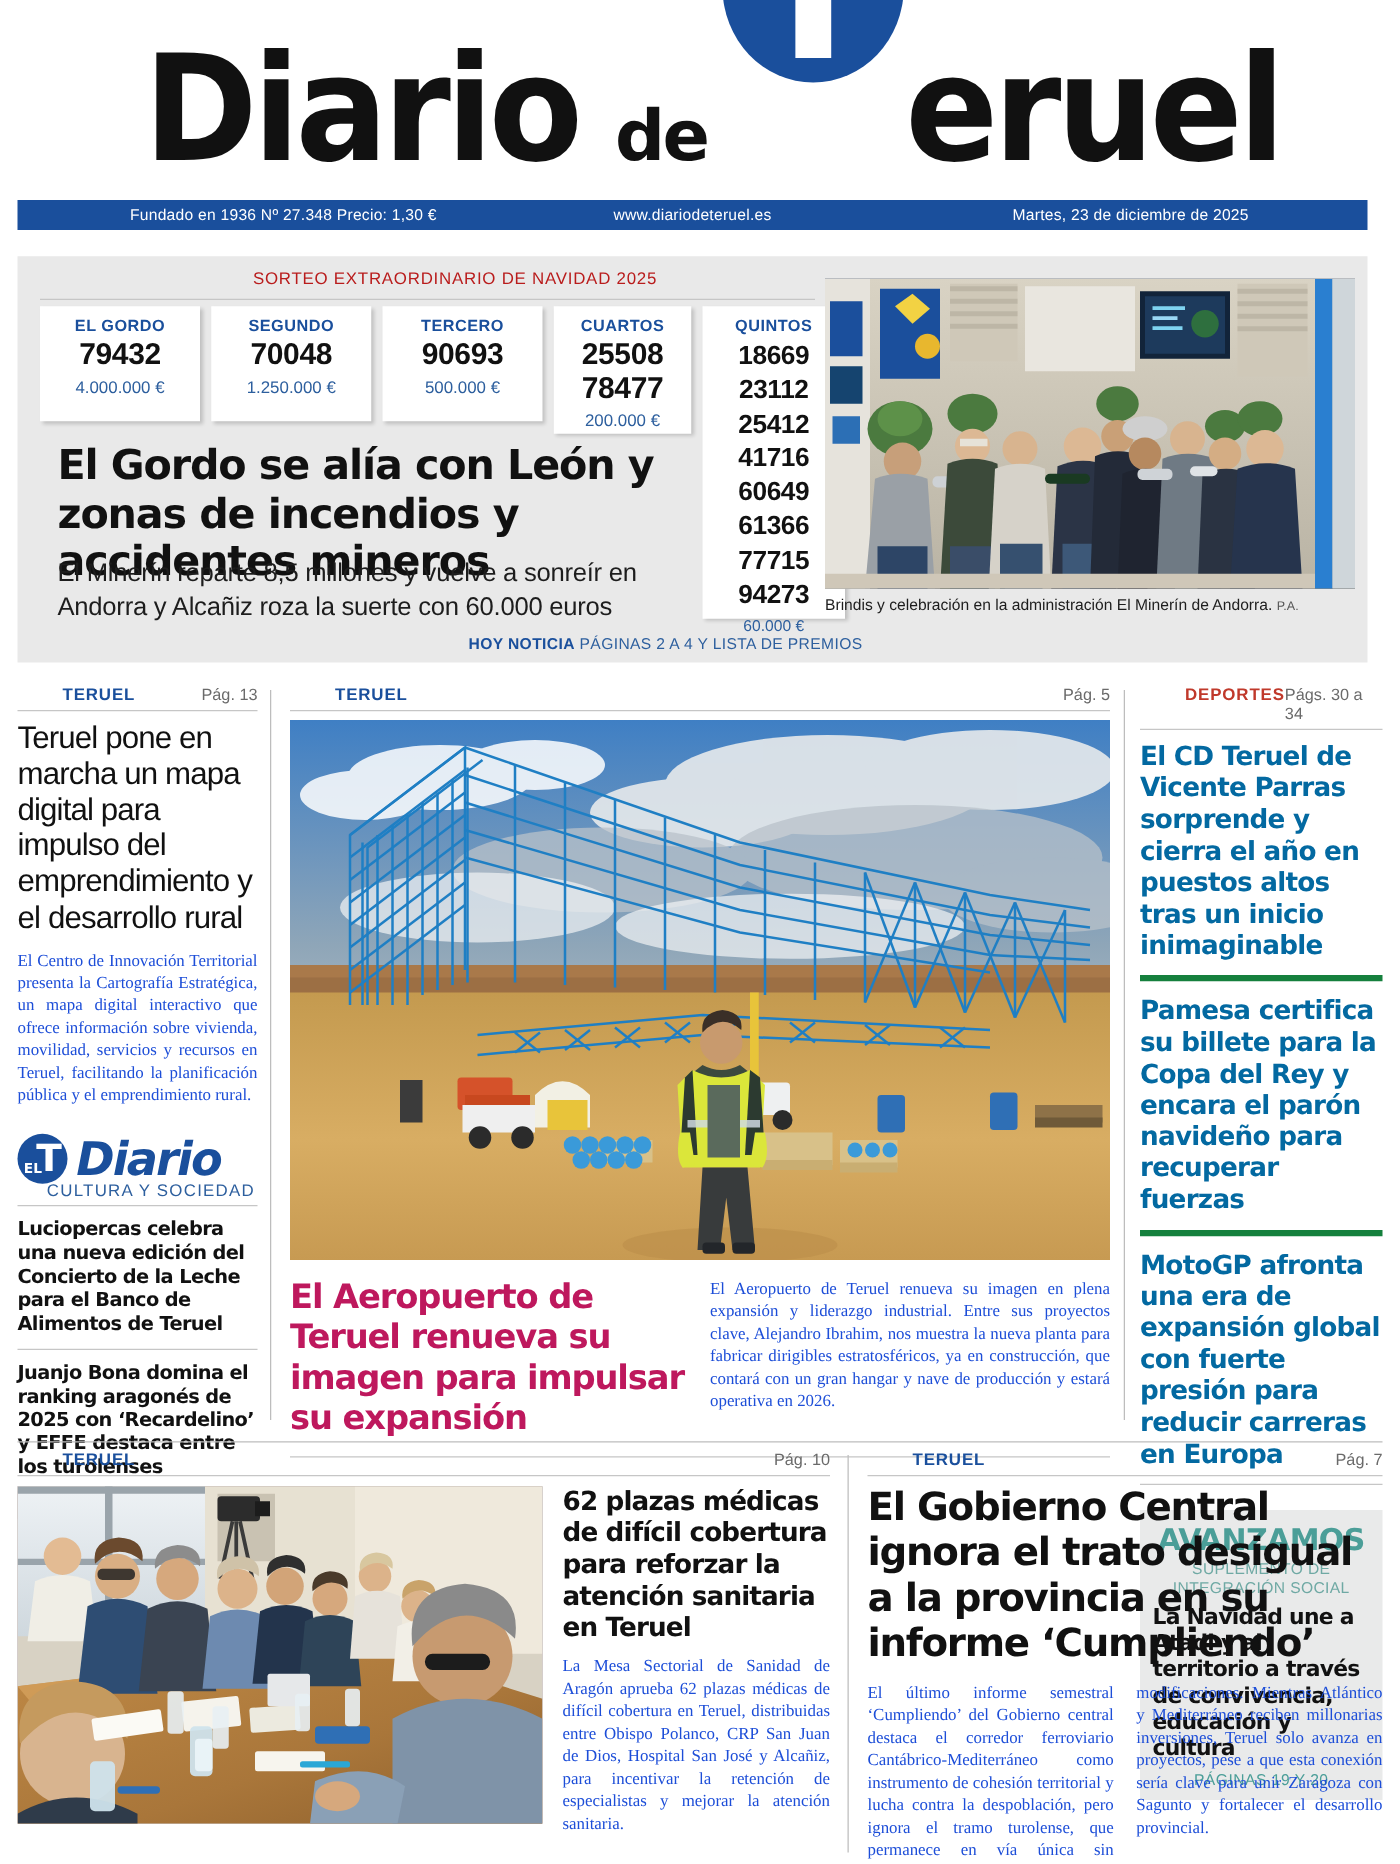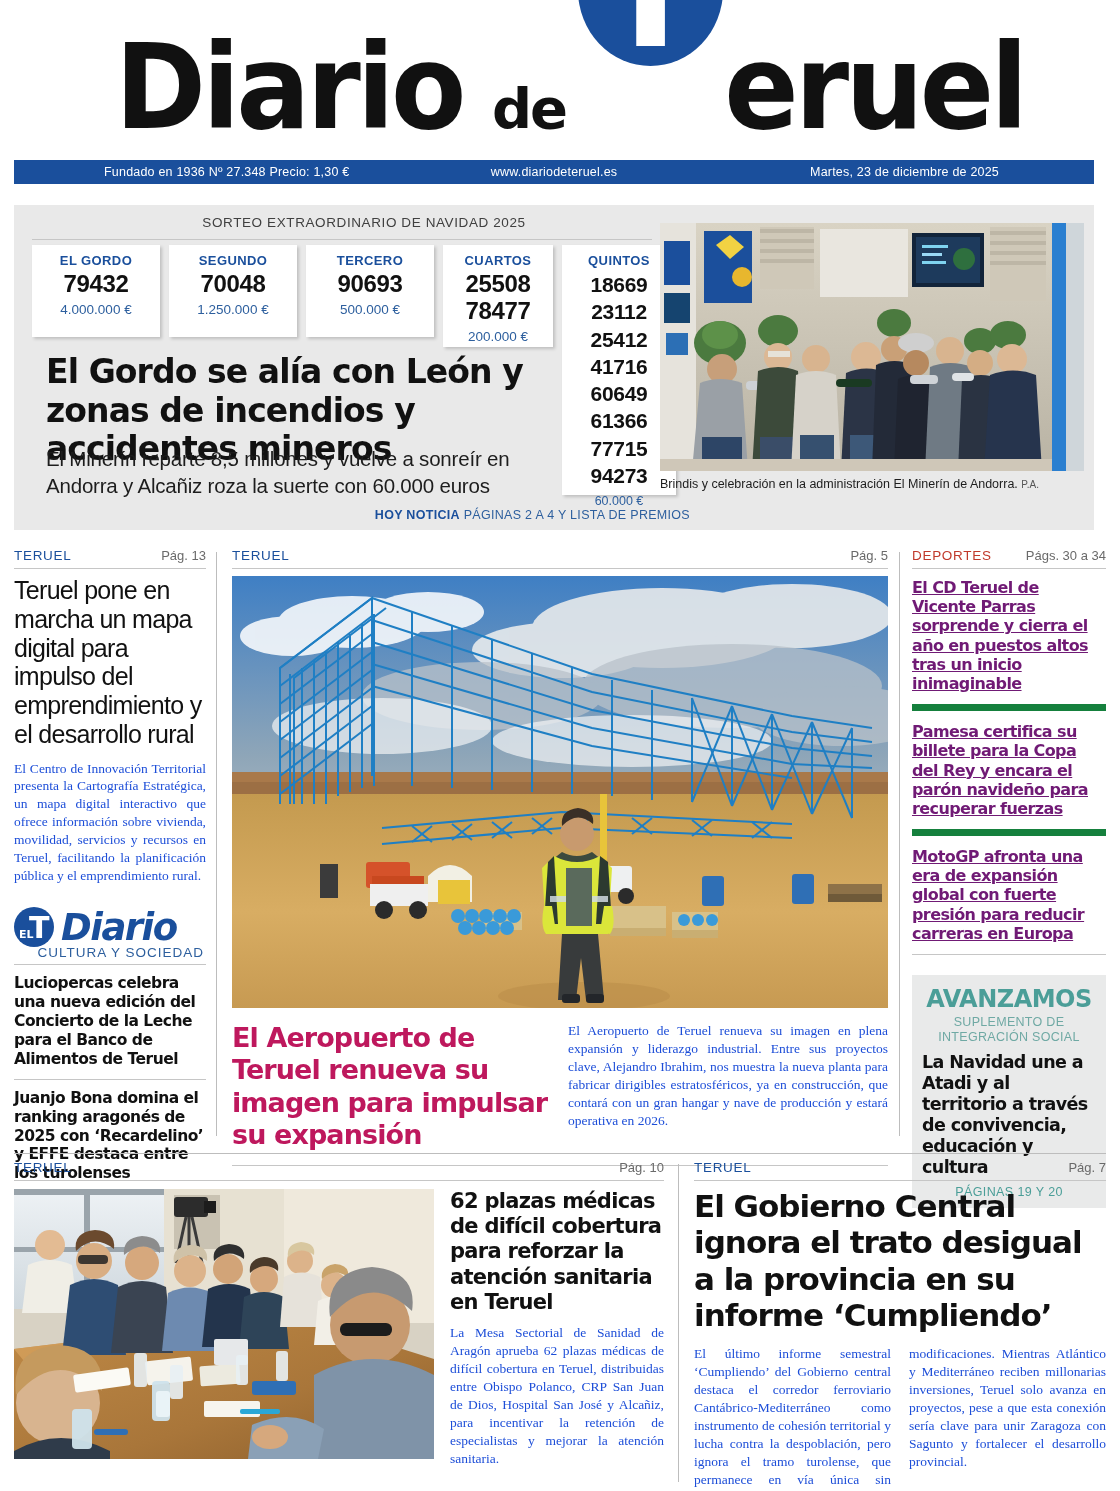--- a/index.html
+++ b/index.html
@@ -63,21 +63,21 @@
   .infobar .left  { position: absolute; left: 90px; }
   .infobar .mid   { position: absolute; left: 0; right: 0; text-align: center; }
   .infobar .right { position: absolute; right: 95px; }
 
   
   .lottery {
     position: absolute; left: 14px; right: 14px; top: 205px; height: 325px;
     background: #e9e9e9;
   }
   .lot-title {
-    text-align: center; color: #404040; font-size: 13.5px;
+    text-align: center; color: #b91c1c; font-size: 13.5px;
     letter-spacing: 0.6px; padding-top: 10px; padding-right: 380px;
   }
   .lot-rule {
     position: absolute; left: 18px; width: 620px; top: 34px;
     border-top: 1px solid #c6c6c6;
   }
   .prize-row {
     position: absolute; left: 18px; top: 40px;
     display: flex; gap: 9px; align-items: flex-start;
   }
@@ -132,21 +132,21 @@
   .col-center { position: absolute; left: 232px; top: 0; width: 656px; }
   .col-right  { position: absolute; left: 912px; top: 0; width: 194px; }
   .vrule { position: absolute; top: 4px; width: 1px; background: #bdbdbd; height: 584px; }
   .vrule-a { left: 216px; }
   .vrule-b { left: 899px; }
 
   .sec-head {
     display: flex; justify-content: space-between; align-items: baseline;
     border-bottom: 1px solid #c6c6c6; padding-bottom: 5px; margin-bottom: 7px;
   }
-  .sec-name { font-weight: 400; font-size: 13.5px; letter-spacing: .7px; color: #1a4f9c; }
+  .sec-name { font-weight: 700; font-size: 13.5px; letter-spacing: .7px; color: #1a4f9c; margin-left: 36px; }
   .sec-name.sport { color: #c0392b; }
   .sec-page { font-size: 13px; color: #6a6a6a; }
 
   .lead-head {
     font-size: 25px; line-height: 1.15; color: #111; letter-spacing: -0.7px;
     font-weight: 400; margin-bottom: 11px;
   }
   .serif-body {
     font-family: "Liberation Serif", serif;
     font-size: 13.5px; line-height: 1.33; text-align: justify; color: #1d4ed8;
@@ -198,25 +198,24 @@
     width: 318px; flex:none;
     font-family:"DejaVu Sans",sans-serif; font-weight: 700;
     font-size: 27px; line-height: 1.2; color:#be185d; letter-spacing: -0.9px;
   }
   .cl-body { flex: 1; }
   .center-rule { border-top: 1px solid #c6c6c6; margin-top: 13px; }
 
   
   .sp-item {
     font-family:"DejaVu Sans",sans-serif; font-weight:700;
-    font-size: 16px; line-height: 1.2; color:#701a75; letter-spacing: -0.6px;
+    font-size: 21px; line-height: 1.2; color:#0369a1; letter-spacing: -0.6px;
     padding: 2px 0 11px;
-    text-decoration: underline;
-  }
-  .sp-item + .sp-item { border-top: 7px solid #15803d; padding-top: 11px; }
+  }
+  .sp-item + .sp-item { border-top: 5px solid #15803d; padding-top: 11px; }
   .sp-rule { border-top: 1px solid #c6c6c6; }
 
   .avanza {
     background: #e9eaea; margin-top: 20px; padding: 10px 10px 9px; text-align: center;
   }
   .av-title {
     font-family:"DejaVu Sans",sans-serif; font-weight:700; font-size: 24px;
     color: #4b9e98; letter-spacing: -0.5px;
   }
   .av-sub { font-size: 12.5px; color:#6fa9a4; line-height: 1.22; margin: 2px 0 6px; letter-spacing:.3px;}

